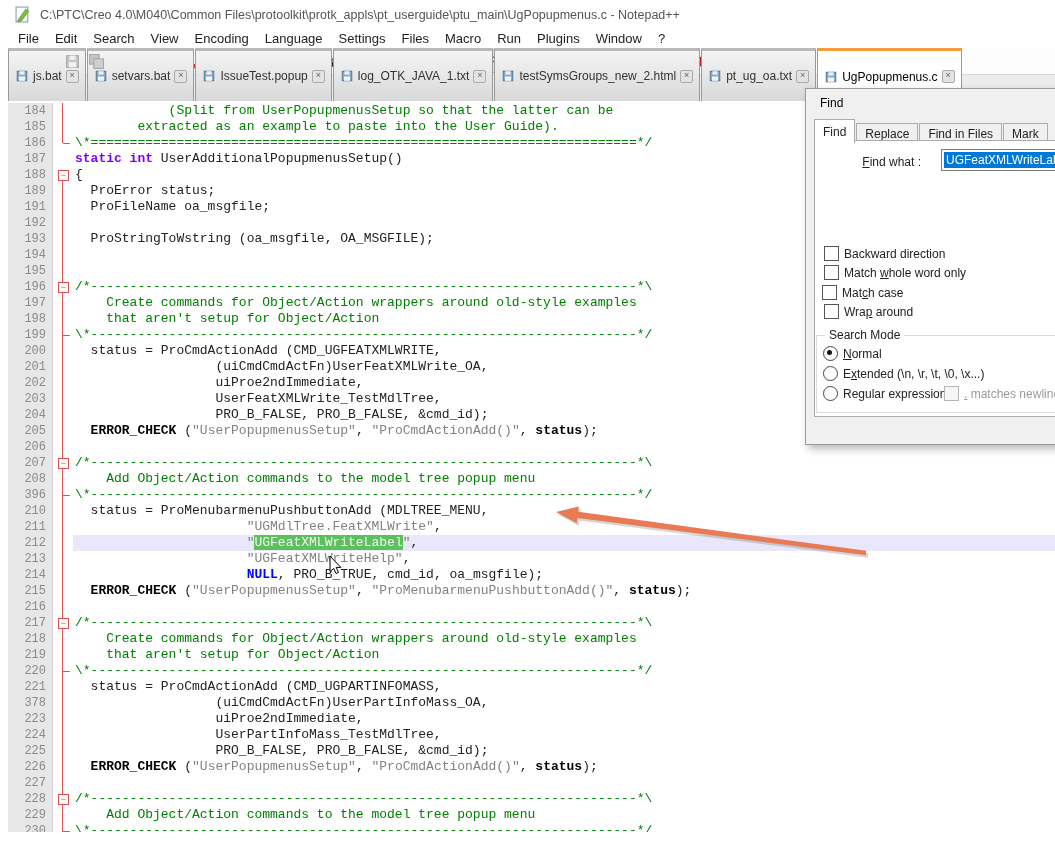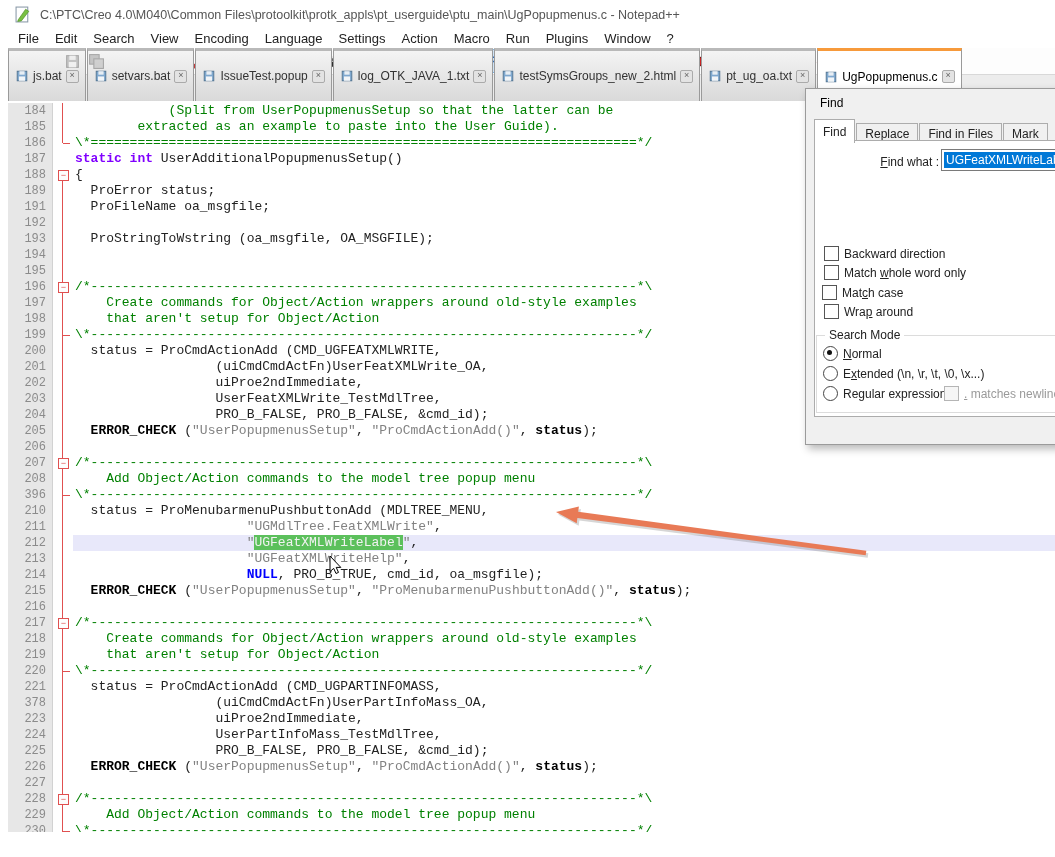--- a/index.html
+++ b/index.html
@@ -54,21 +54,21 @@
   .fd-tabs{position:absolute;left:8px;top:30px;right:-2px;height:22px;}
   .fd-tab{display:inline-block;padding:3px 8px 4px;border:1px solid #acacac;border-bottom:none;
           background:#f0f0f0;color:#222;margin-right:1px;position:relative;top:2px;}
   .fd-tab.on{background:#fff;top:0;padding-top:5px;z-index:3;}
   .fd-page{position:absolute;left:8px;top:51px;right:-2px;height:275px;background:#fff;border:1px solid #acacac;border-right:none;z-index:1;}
   .fd-row{position:absolute;display:flex;align-items:center;gap:5px;}
   .cb{width:13px;height:13px;border:1px solid #555;background:#fff;flex:none;}
   .cb.dis{border-color:#b5b5b5;background:#f6f6f6;}
   .rb{width:13px;height:13px;border:1px solid #444;border-radius:50%;background:#fff;flex:none;position:relative;}
   .rb.sel:after{content:"";position:absolute;left:3px;top:3px;width:5px;height:5px;border-radius:50%;background:#111;}
-  .fw-label{position:absolute;right:137px;top:66px;}
+  .fw-label{position:absolute;right:155px;top:66px;}
   .fw-input{position:absolute;left:135px;top:60px;width:150px;height:20px;border:1px solid #7a7a7a;background:#fff;
             display:flex;align-items:center;padding-left:2px;}
   .fw-sel{background:#0078d7;color:#fff;padding:1px 2px;white-space:nowrap;}
   .fd-group{position:absolute;left:10px;top:246px;width:260px;height:76px;border:1px solid #dcdcdc;}
   .fd-group .glabel{position:absolute;left:8px;top:-8px;background:#fff;padding:0 4px;}
   .dim{color:#9a9a9a;}
   
   .overlay{position:absolute;left:0;top:0;pointer-events:none;z-index:50;}
 </style>
 </head>
@@ -87,21 +87,21 @@
   </div>
 
   <div class="menubar">
       <span class="mitem">File</span>
       <span class="mitem">Edit</span>
       <span class="mitem">Search</span>
       <span class="mitem">View</span>
       <span class="mitem">Encoding</span>
       <span class="mitem">Language</span>
       <span class="mitem">Settings</span>
-      <span class="mitem">Action</span>
+      <span class="mitem">Files</span>
       <span class="mitem">Macro</span>
       <span class="mitem">Run</span>
       <span class="mitem">Plugins</span>
       <span class="mitem">Window</span>
       <span class="mitem">?</span>
     </div>
 
   <div class="toolbar">
       <span class="tbtn">
         <svg viewBox="0 0 16 16">

